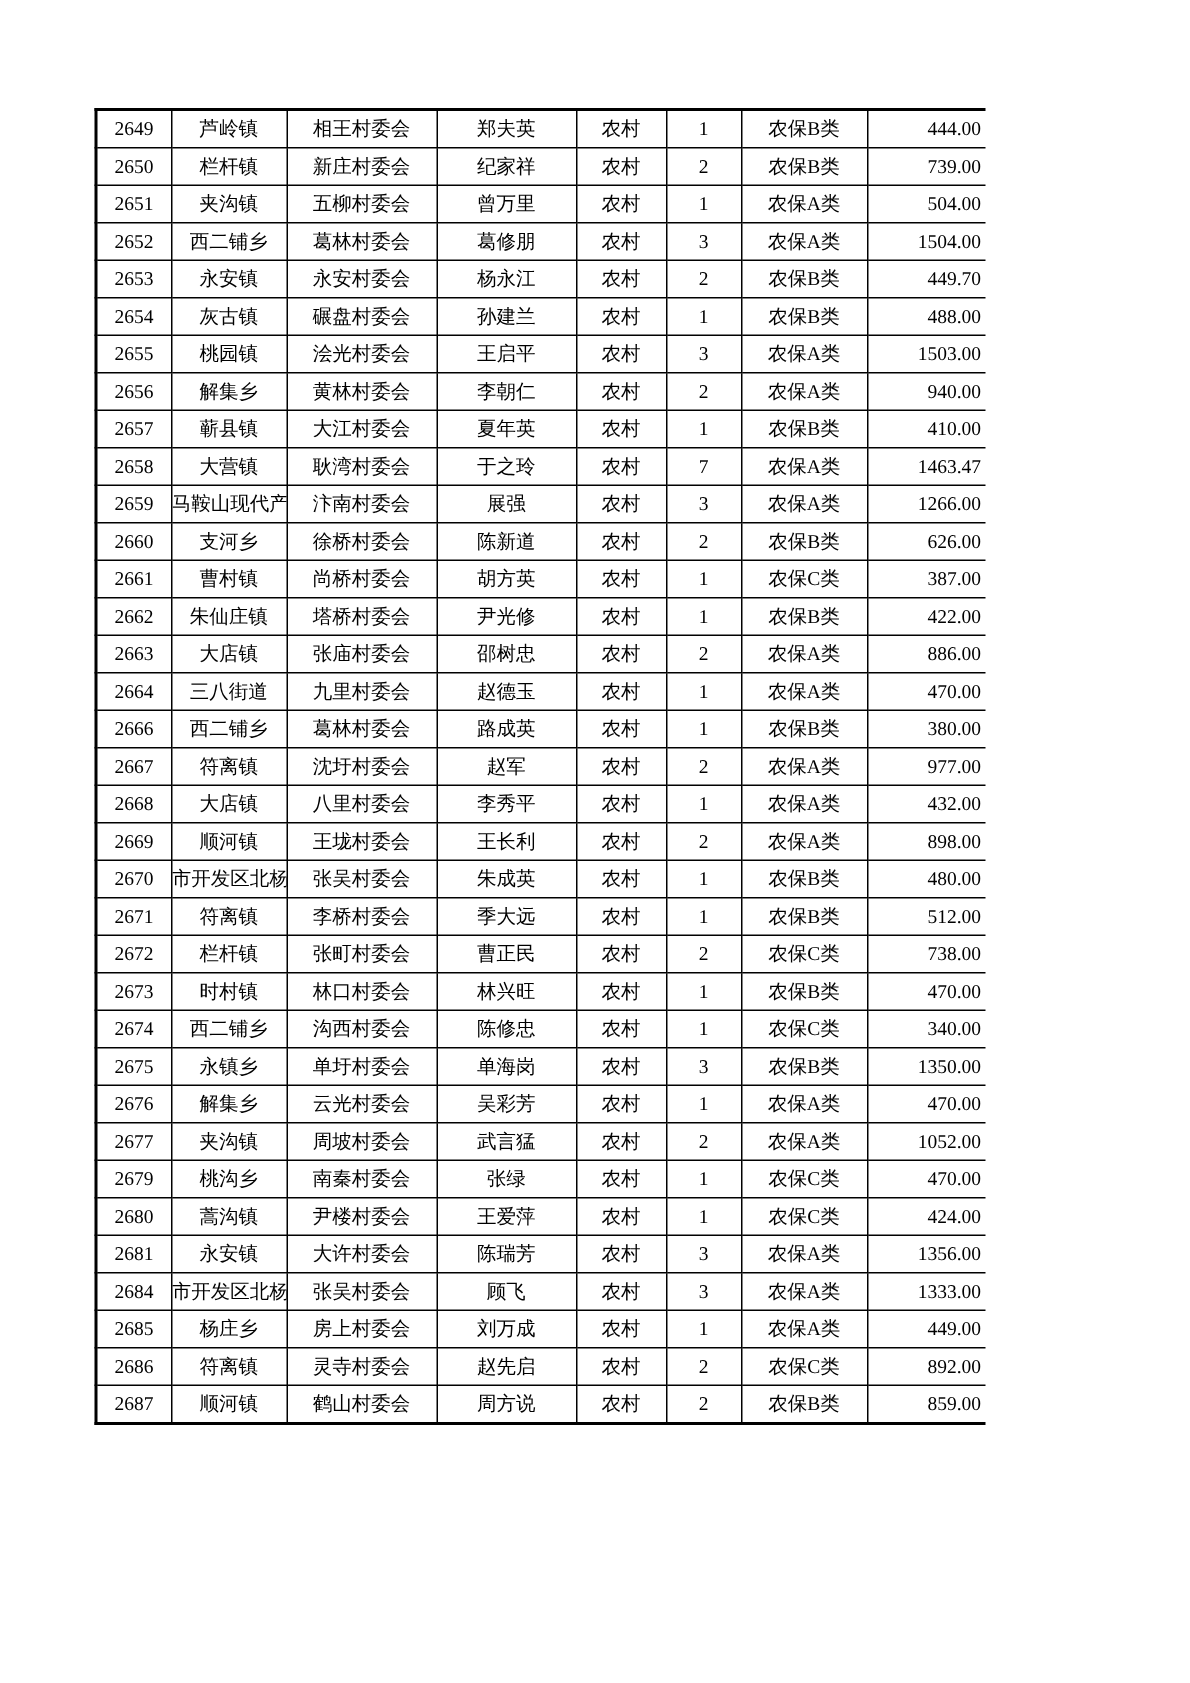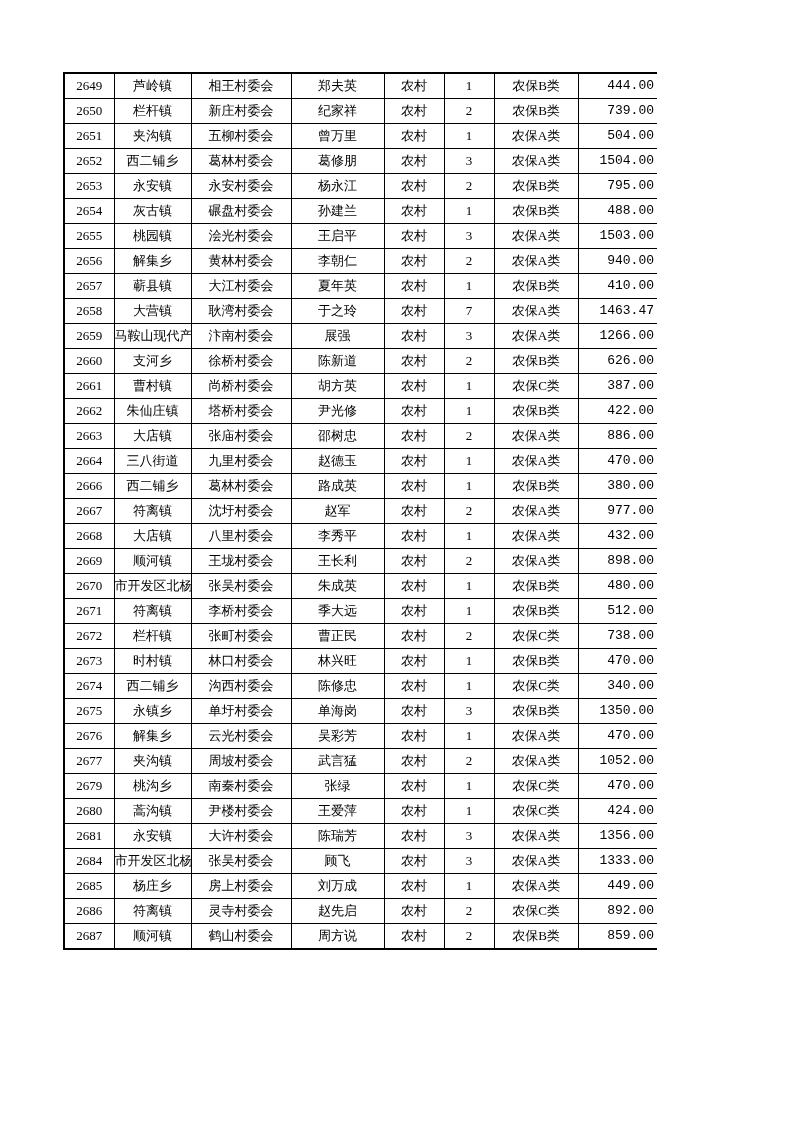--- a/index.html
+++ b/index.html
@@ -39,21 +39,20 @@
   table.data-grid td .clip {
     width: 100%;
     height: 100%;
     overflow: hidden;
     white-space: nowrap;
     text-align: center;
   }
   table.data-grid td.col-amount {
     text-align: right;
     padding-right: 13px;
-    font-family: Liberation Mono, monospace;
   }
   table.data-grid td.col-amount .clip {
     text-align: right;
   }
 </style>
 </head>
 <body>
 
 <div class="page">
   <table class="data-grid">
@@ -188,21 +187,21 @@
           <td class="col-residence_type">
             <div class="clip">农村</div>
           </td>
           <td class="col-person_count">
             <div class="clip">2</div>
           </td>
           <td class="col-insurance_category">
             <div class="clip">农保B类</div>
           </td>
           <td class="col-amount">
-            <div class="clip">795.00</div>
+            <div class="clip">449.70</div>
           </td>
         </tr>
         <tr>
           <td class="col-seq">
             <div class="clip">2654</div>
           </td>
           <td class="col-town">
             <div class="clip">灰古镇</div>
           </td>
           <td class="col-village">

